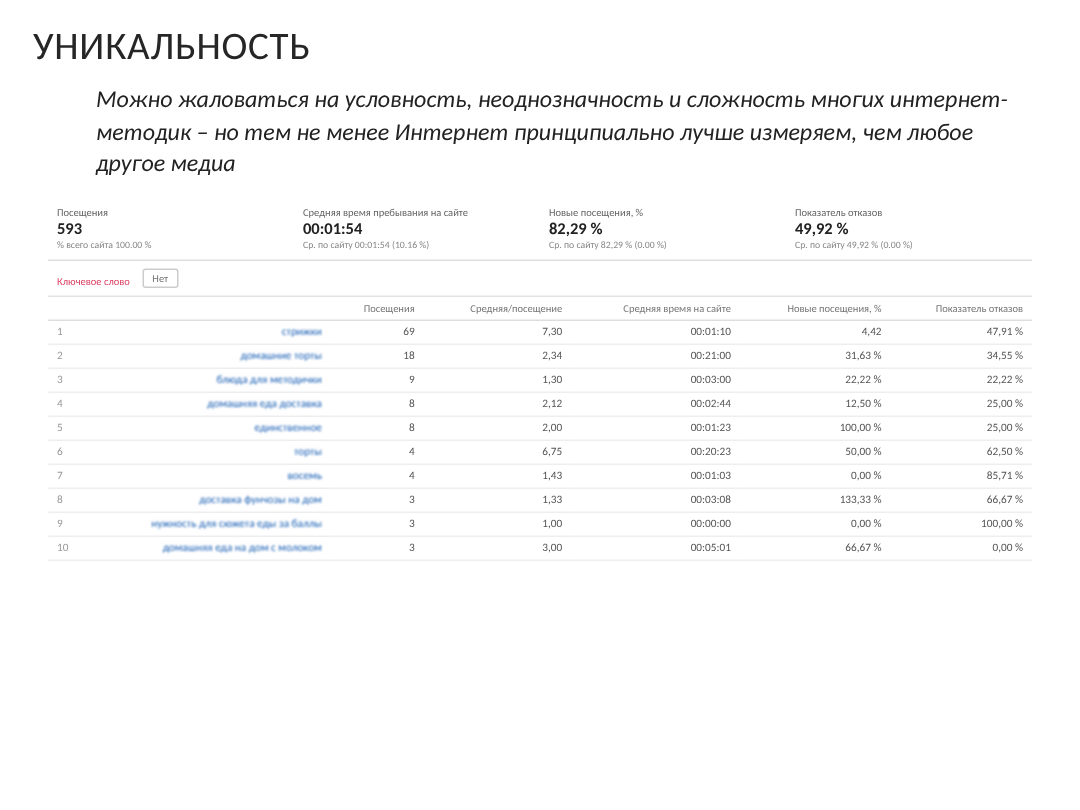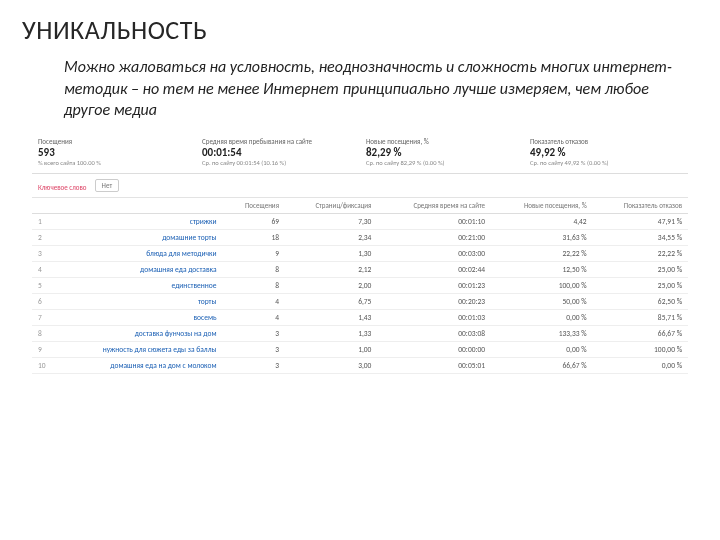--- a/index.html
+++ b/index.html
@@ -59,21 +59,21 @@
     <div class="tabbar">
       <span style="color:#d46; font-weight:500;">Ключевое слово</span>
       <span class="pill">Нет</span>
     </div>
     <table>
       <thead>
           <tr id="thead-row">
             <th class="num"></th>
             <th class="left"></th>
             <th>Посещения</th>
-            <th>Страниц/фиксация</th>
+            <th>Средняя/посещение</th>
             <th>Средняя время на сайте</th>
             <th>Новые посещения, %</th>
             <th>Показатель отказов</th>
           </tr>
         </thead>
       <tbody id="tbody">
           <tr>
             <td class="num">1</td>
     <td class="kw">стрижки</td>
     <td>69</td>

